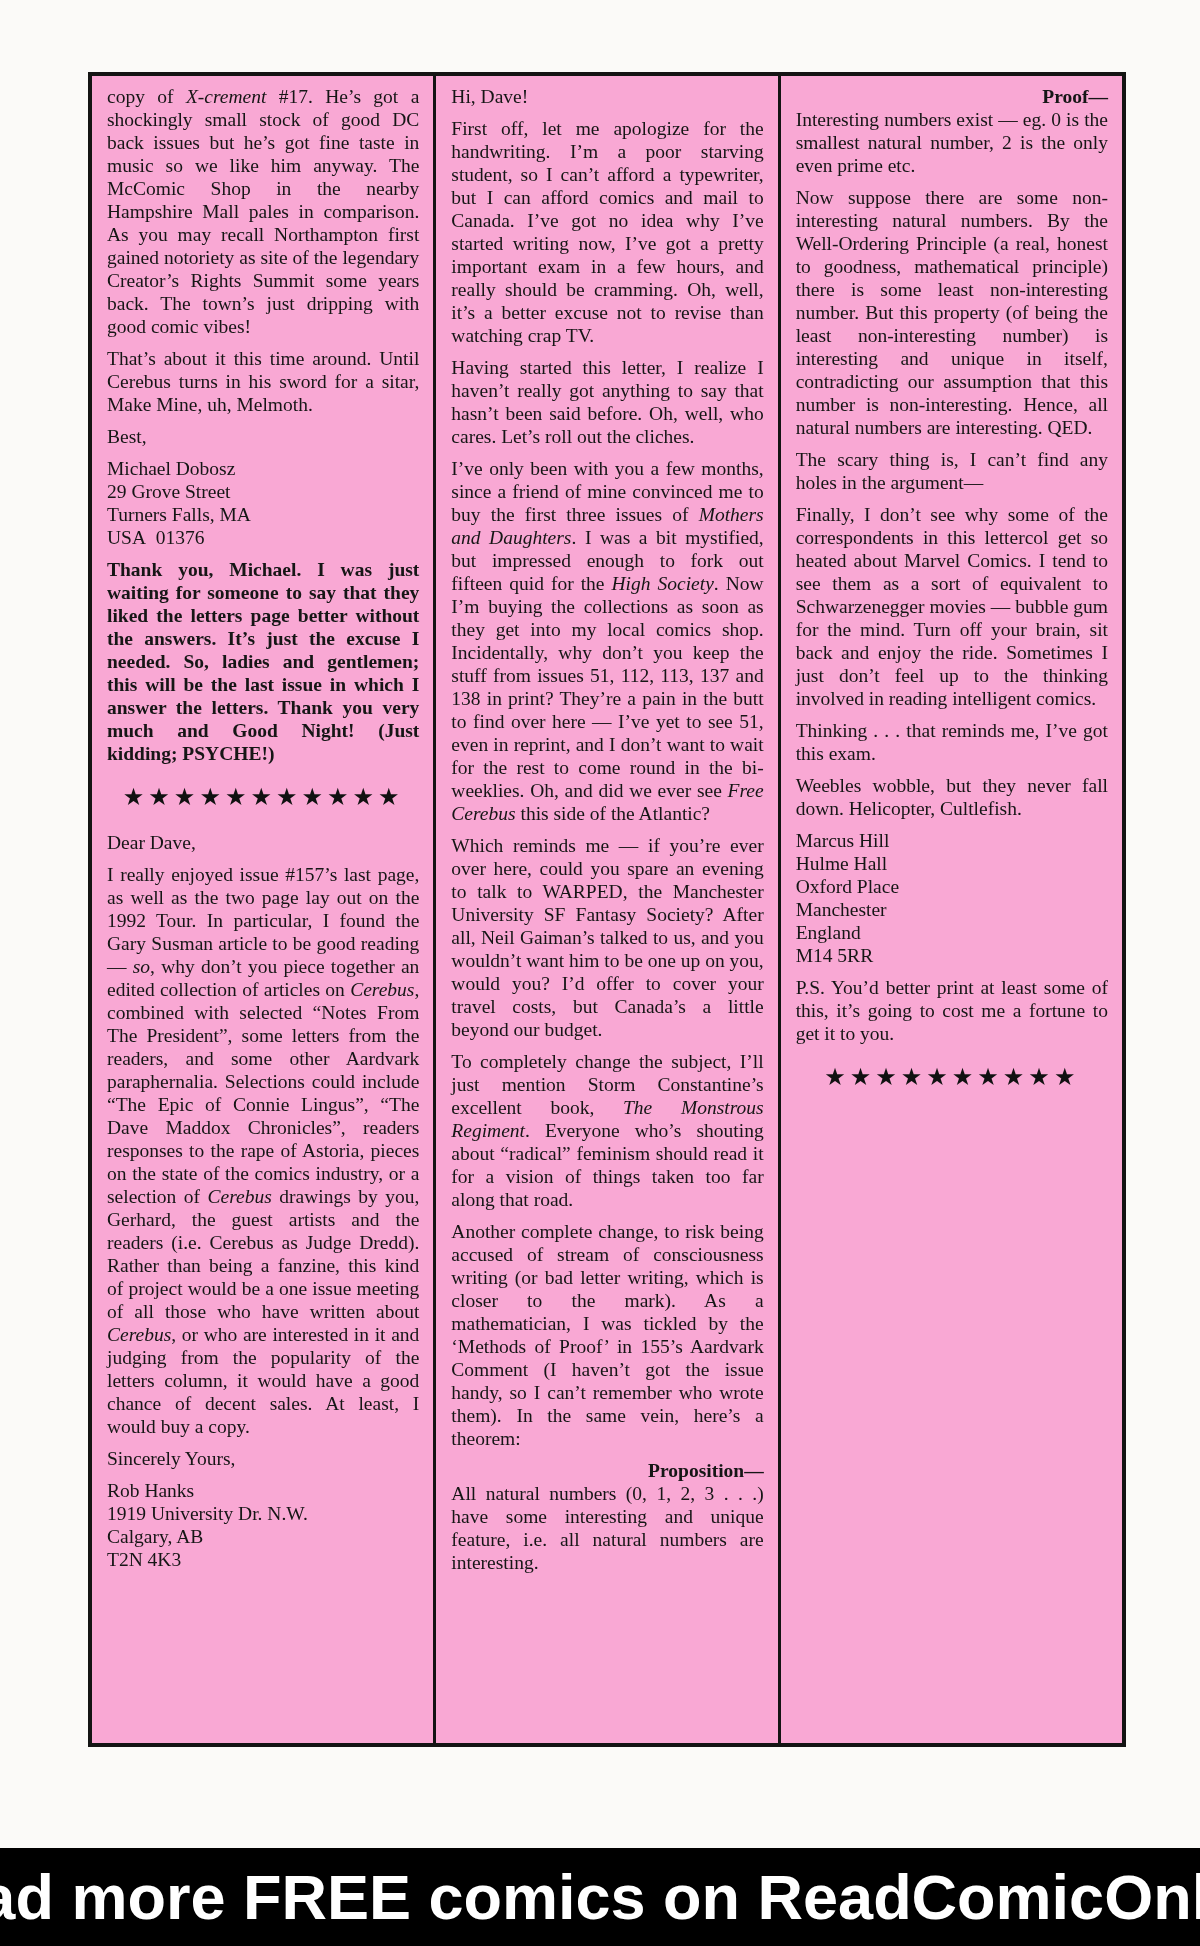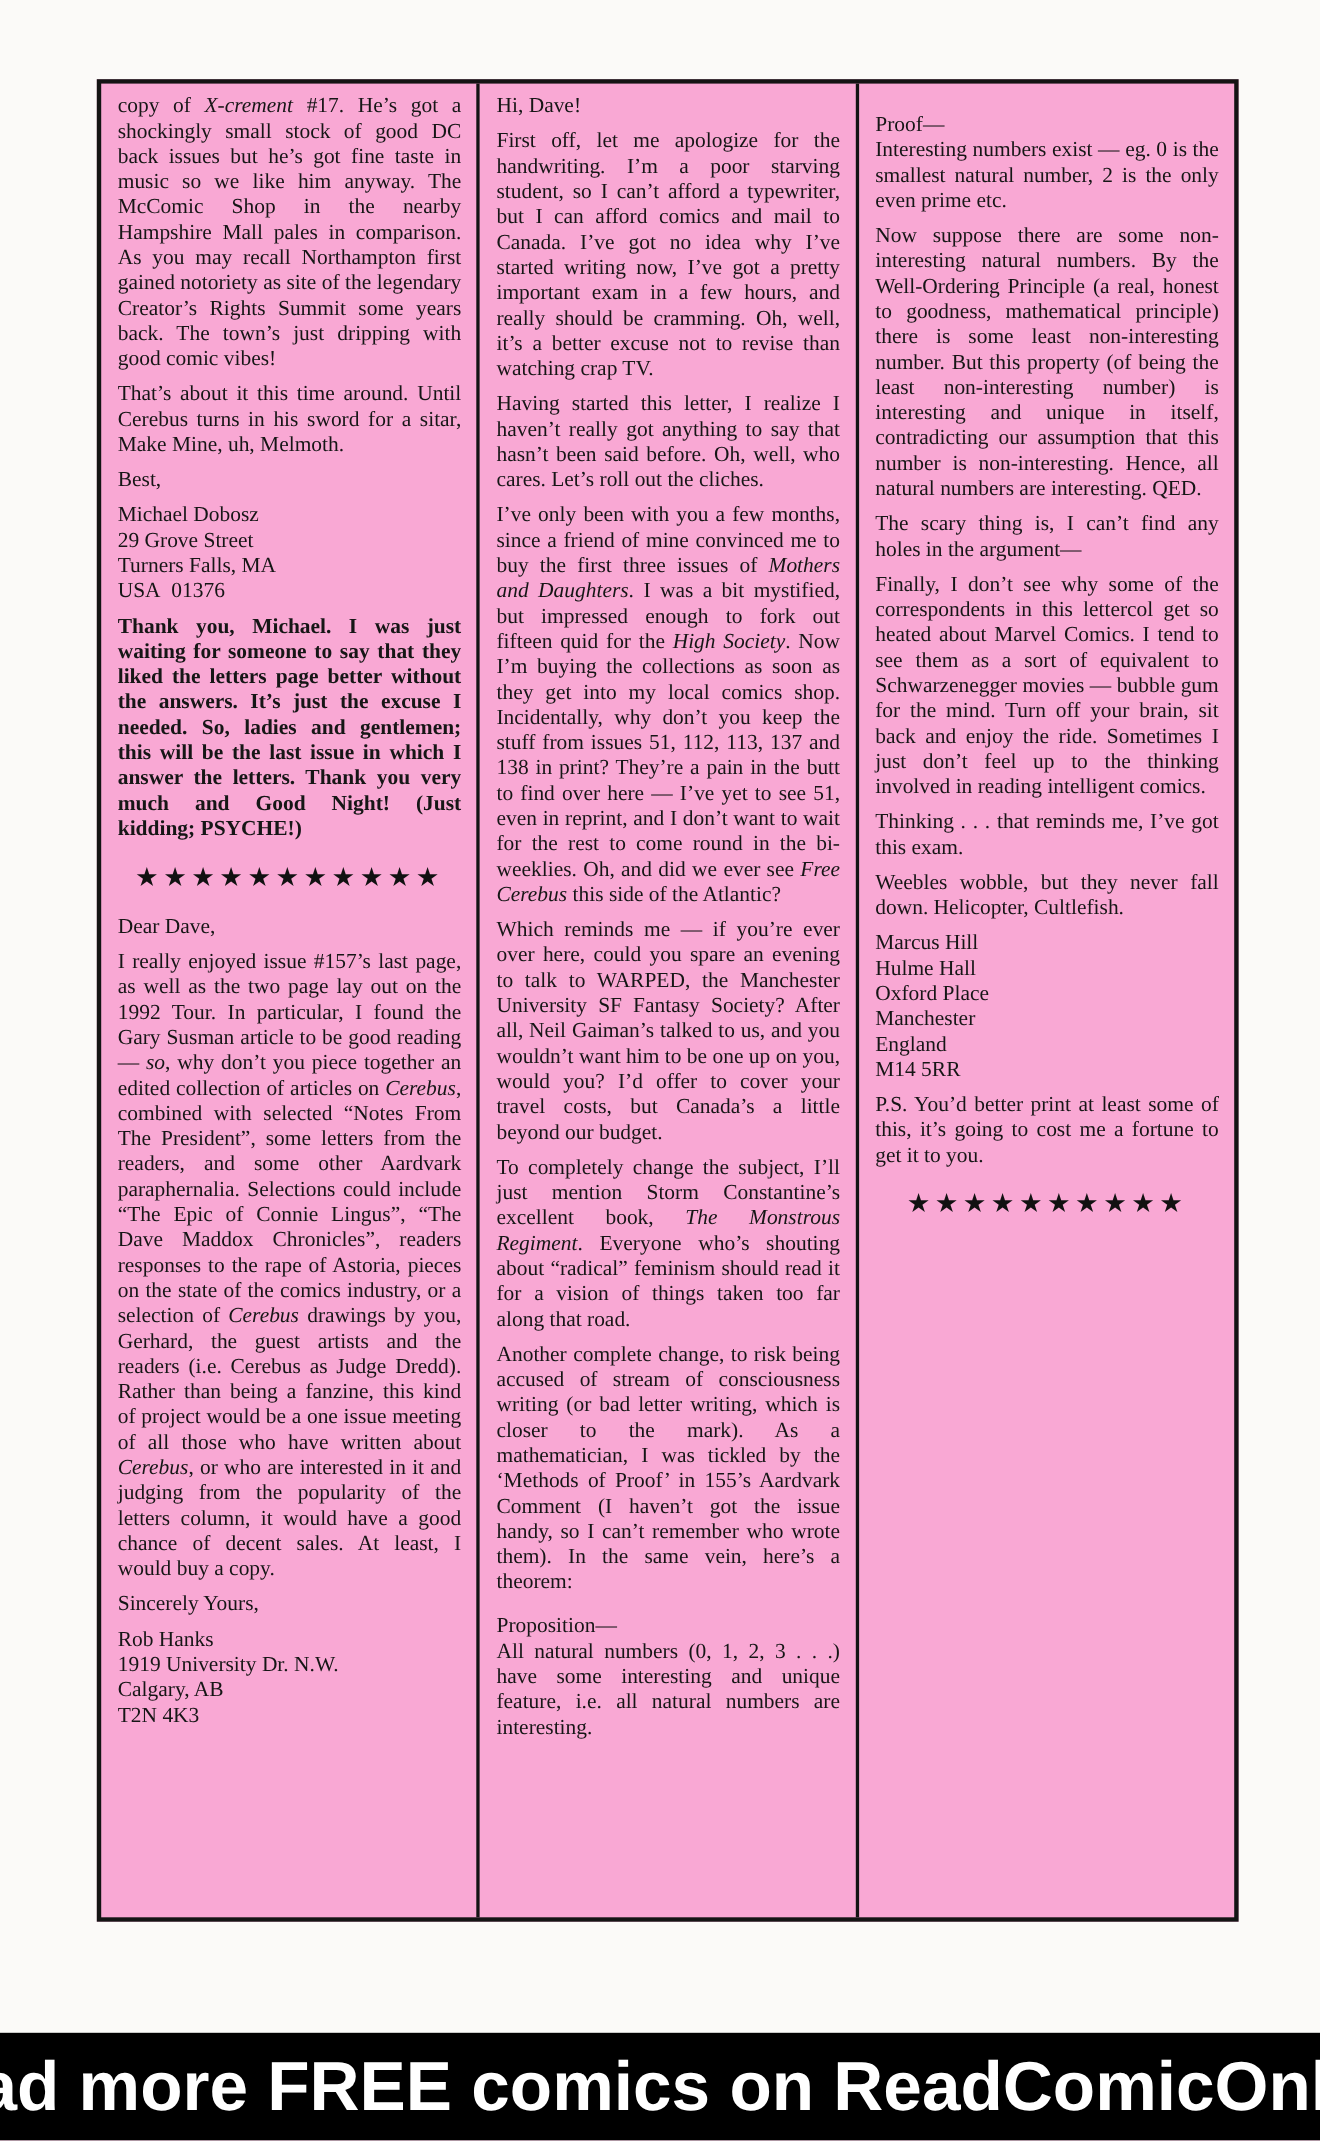--- a/index.html
+++ b/index.html
@@ -24,21 +24,21 @@
     color:#161616;
   }
   .col + .col { border-left:3px solid #141414; }
   .col p {
     margin:0 0 9px;
     font-size:19.5px;
     line-height:23px;
     text-align:justify;
   }
   .col p.reply { font-weight:bold; }
-  .col p.heading { font-weight:normal; margin-bottom:0; text-align:left;margin-top:17px; }
+  .col p.heading { font-weight:bold; margin-bottom:0; text-align:right; }
   .col p.heading + p { margin-top:0; }
   .address {
     margin:0 0 9px;
     font-size:19.5px;
     line-height:23px;
   }
   .stars {
     text-align:center;
     font-size:24px;
     letter-spacing:4px;

